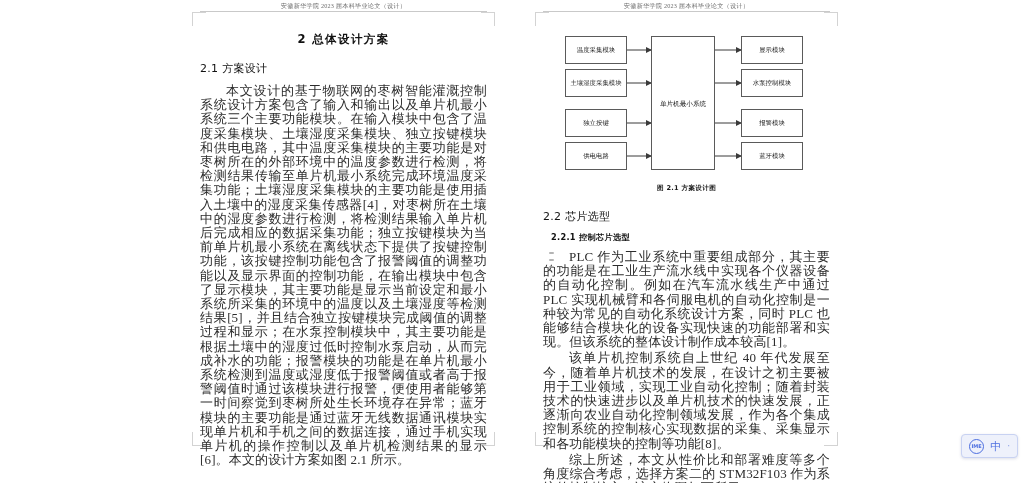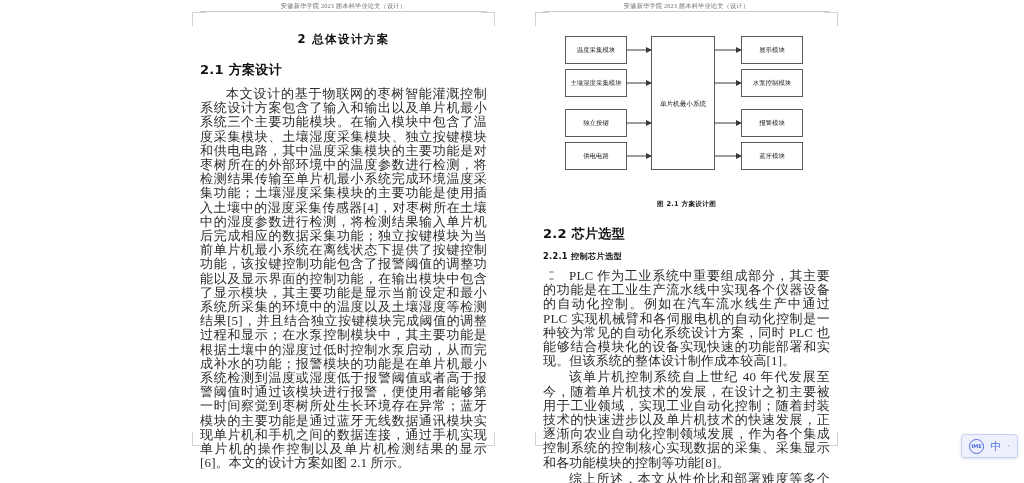--- a/index.html
+++ b/index.html
@@ -105,28 +105,28 @@
     margin: 10px 0 14px 0;
     text-align: center;
     font-size: 11.5px;
     font-weight: bold;
     letter-spacing: 1.4px;
     color: #111;
     font-family: "DejaVu Sans", "Liberation Sans", sans-serif;
   }
   h2.doc-h2 {
     margin: 0 0 8px 0;
-    font-size: 13px;
-    font-weight: bold;
+    font-size: 11px;
+    font-weight: normal;
     letter-spacing: .3px;
     color: #111;
     font-family: "DejaVu Sans", "Liberation Sans", sans-serif;
   }
   h3.doc-h3 {
-    margin: 0 0 7px 0;
+    margin: 0 0 7px 8px;
     font-size: 8.2px;
     font-weight: bold;
     letter-spacing: .3px;
     color: #111;
     font-family: "DejaVu Sans", "Liberation Sans", sans-serif;
   }
   p.para {
     margin: 0 0 2px 0;
     font-size: 13px;
     line-height: 14.2px;
@@ -141,21 +141,21 @@
   .sec-gap-lg { height: 16px; }
 
   
   .diagram-wrap {
     position: relative;
     width: 100%;
     height: 150px;
     margin-top: 8px;
   }
   .fig-caption {
-    margin-top: 20px;
+    margin-top: 4px;
     text-align: center;
     font-size: 6.6px;
     font-weight: bold;
     color: #1b1b1b;
     letter-spacing: .3px;
     font-family: "DejaVu Sans", "Liberation Sans", sans-serif;
   }
   .dgm-box {
     position: absolute;
     box-sizing: border-box;

